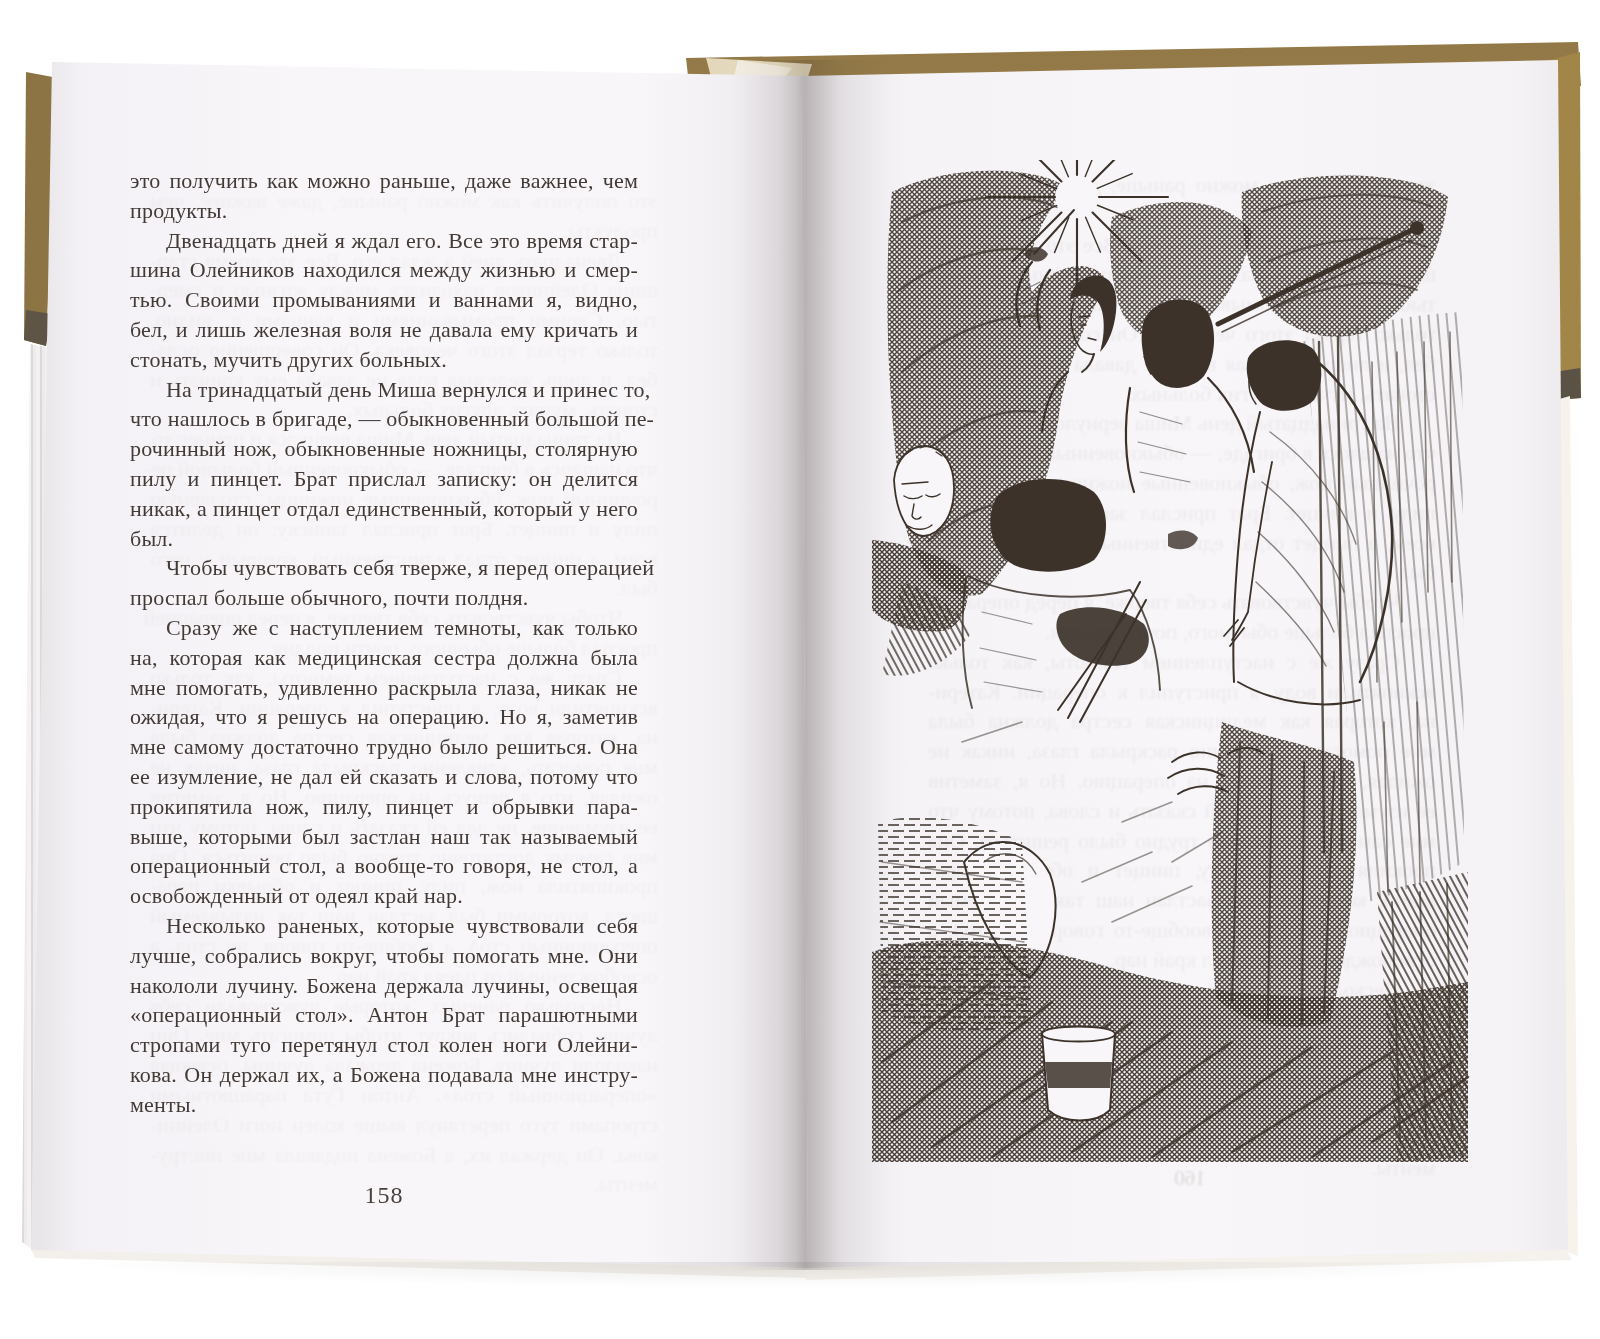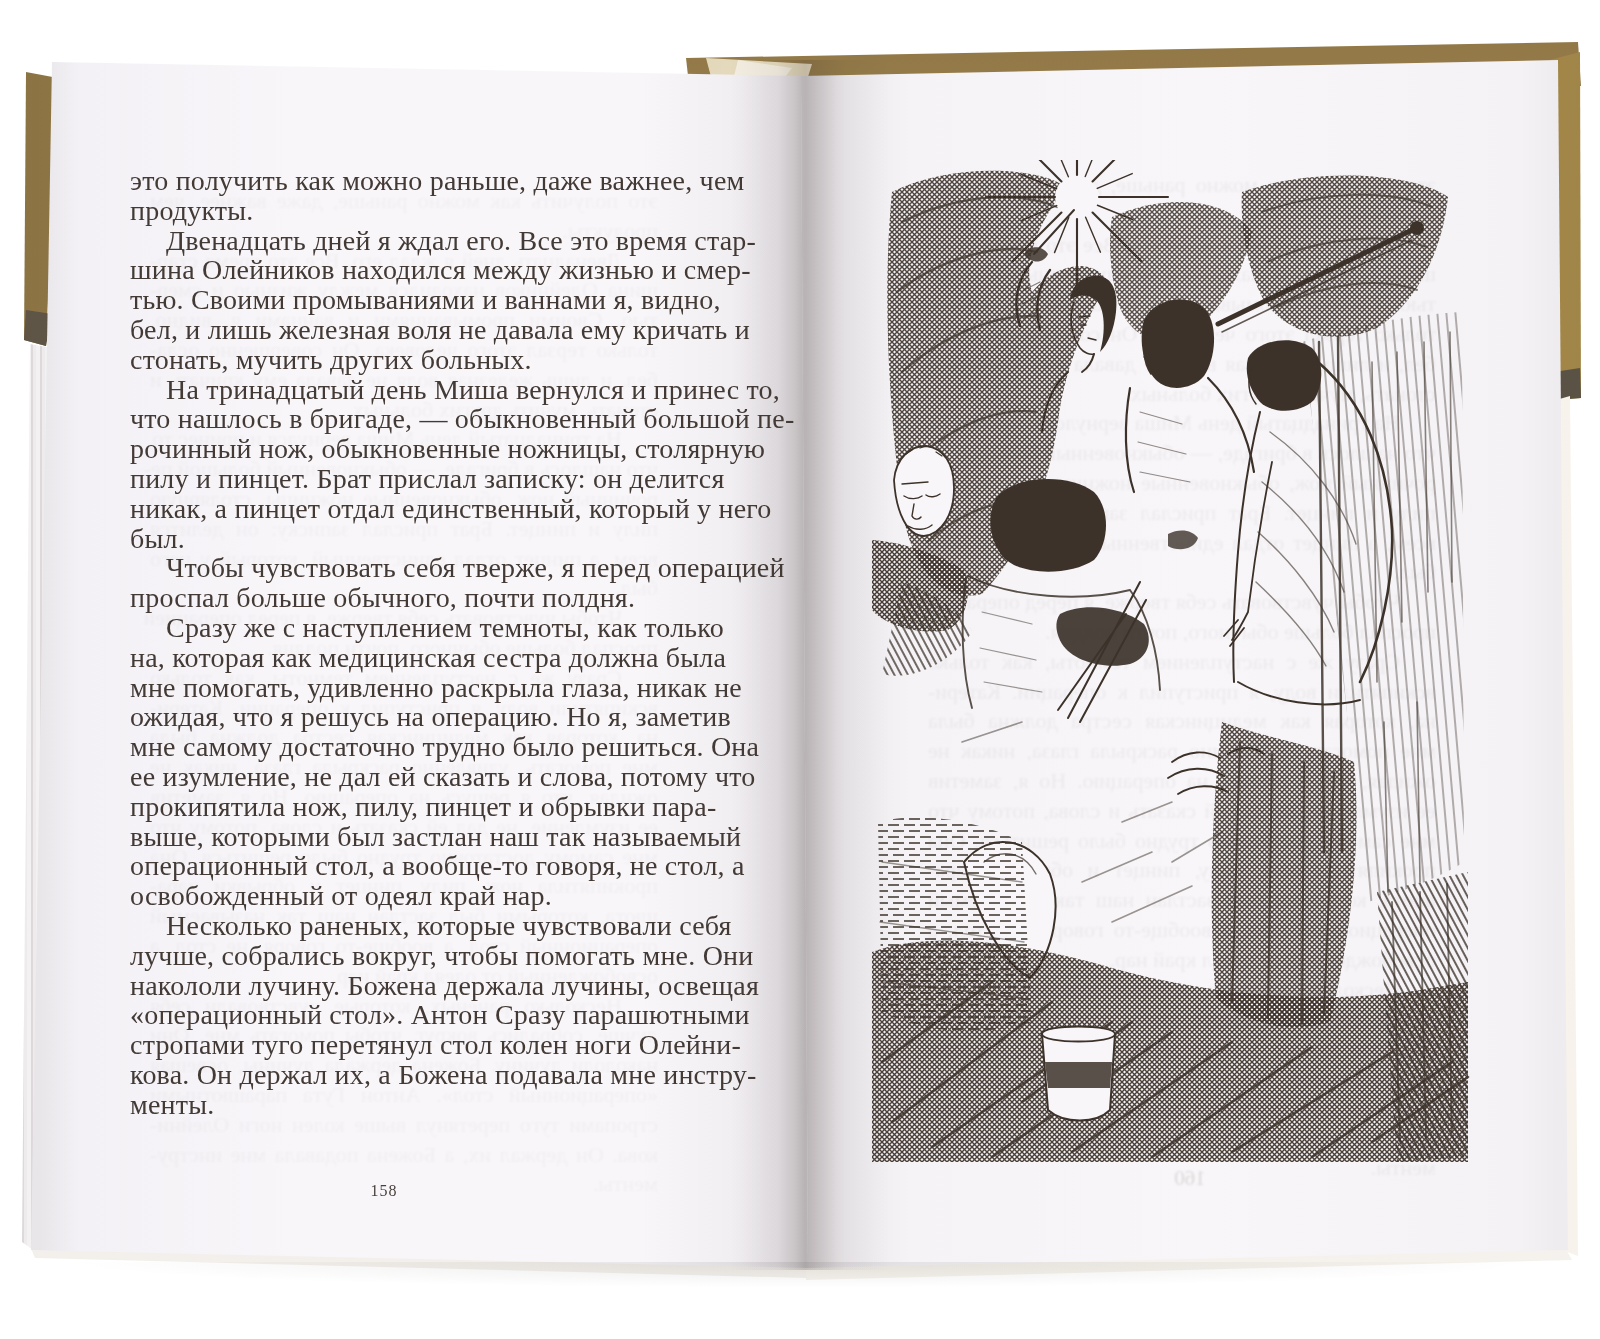--- a/index.html
+++ b/index.html
@@ -48,27 +48,27 @@
   .page-right{position:absolute;left:0;top:0;width:1600px;height:1339px;
     clip-path:polygon(801px 76px,1558px 60px,1568px 1250px,808px 1268px);
     background:linear-gradient(90deg,#d9d5da 806px,#ebe8ec 836px,#f5f3f6 910px,#f8f6f9 1200px,#f4f2f5 1520px,#efecef 1556px);}
   .gutter-shadow{position:absolute;left:730px;top:60px;width:160px;height:1210px;
     background:linear-gradient(90deg,rgba(70,58,46,0) 0%,rgba(70,58,46,.07) 30%,rgba(70,58,46,.22) 47%,rgba(70,58,46,.16) 55%,rgba(70,58,46,.05) 72%,rgba(70,58,46,0) 100%);}
   .book-shadow{position:absolute;left:60px;top:1262px;width:1480px;height:26px;
     background:radial-gradient(ellipse at 50% 0%,rgba(60,55,50,.10),rgba(60,55,50,0) 70%);}
 
   
   .textblock{position:absolute;left:130px;top:166px;width:508px;
-    font-size:28px;line-height:29.8px;color:#433a36;
+    font-size:22px;line-height:29.8px;color:#433a36;
     letter-spacing:.2px;}
   .textblock .line{text-align:justify;text-align-last:justify;white-space:nowrap;}
   .textblock .line.last{text-align-last:left;}
   .textblock .line.first{text-indent:36px;}
   .pagenum-left{position:absolute;left:130px;top:1182px;width:508px;text-align:center;
-    font-size:16px;color:#4a413d;letter-spacing:1px;}
+    font-size:24px;color:#4a413d;letter-spacing:1px;}
 
   
   .ghost{position:absolute;transform:scale(-1,1);opacity:.055;filter:blur(1.2px);
     color:#5d524b;pointer-events:none;}
   .ghost .line{text-align:justify;text-align-last:justify;white-space:nowrap;}
   .ghost .line.last{text-align-last:left;}
   .ghost .line.first{text-indent:36px;}
   .ghost-left{left:150px;top:186px;width:508px;font-size:22px;line-height:29.8px;opacity:.045;}
   .ghost-right{left:928px;top:170px;width:508px;font-size:22px;line-height:29.8px;opacity:.07;}
   .ghost-pagenum{position:absolute;left:1130px;top:1166px;width:120px;text-align:center;
@@ -159,21 +159,21 @@
       <div class="line">ожидая, что я решусь на операцию. Но я, заметив</div>
       <div class="line">мне самому достаточно трудно было решиться. Она</div>
       <div class="line">ее изумление, не дал ей сказать и слова, потому что</div>
       <div class="line">прокипятила нож, пилу, пинцет и обрывки пара-</div>
       <div class="line">выше, которыми был застлан наш так называемый</div>
       <div class="line">операционный стол, а вообще-то говоря, не стол, а</div>
       <div class="line last">освобожденный от одеял край нар.</div>
       <div class="line first">Несколько раненых, которые чувствовали себя</div>
       <div class="line">лучше, собрались вокруг, чтобы помогать мне. Они</div>
       <div class="line">накололи лучину. Божена держала лучины, освещая</div>
-      <div class="line">«операционный стол». Антон Сразу парашютными</div>
+      <div class="line">«операционный стол». Антон Брат парашютными</div>
       <div class="line">стропами туго перетянул стол колен ноги Олейни-</div>
       <div class="line">кова. Он держал их, а Божена подавала мне инстру-</div>
       <div class="line last">менты.</div>
     </div>
   <div class="pagenum-left">158</div>
 
   <div class="ghost ghost-right">
       <div class="line">это получить как можно раньше, даже важнее, чем</div>
       <div class="line last">продукты.</div>
       <div class="line first">Двенадцать дней я ждал его. Все это время стар-</div>

